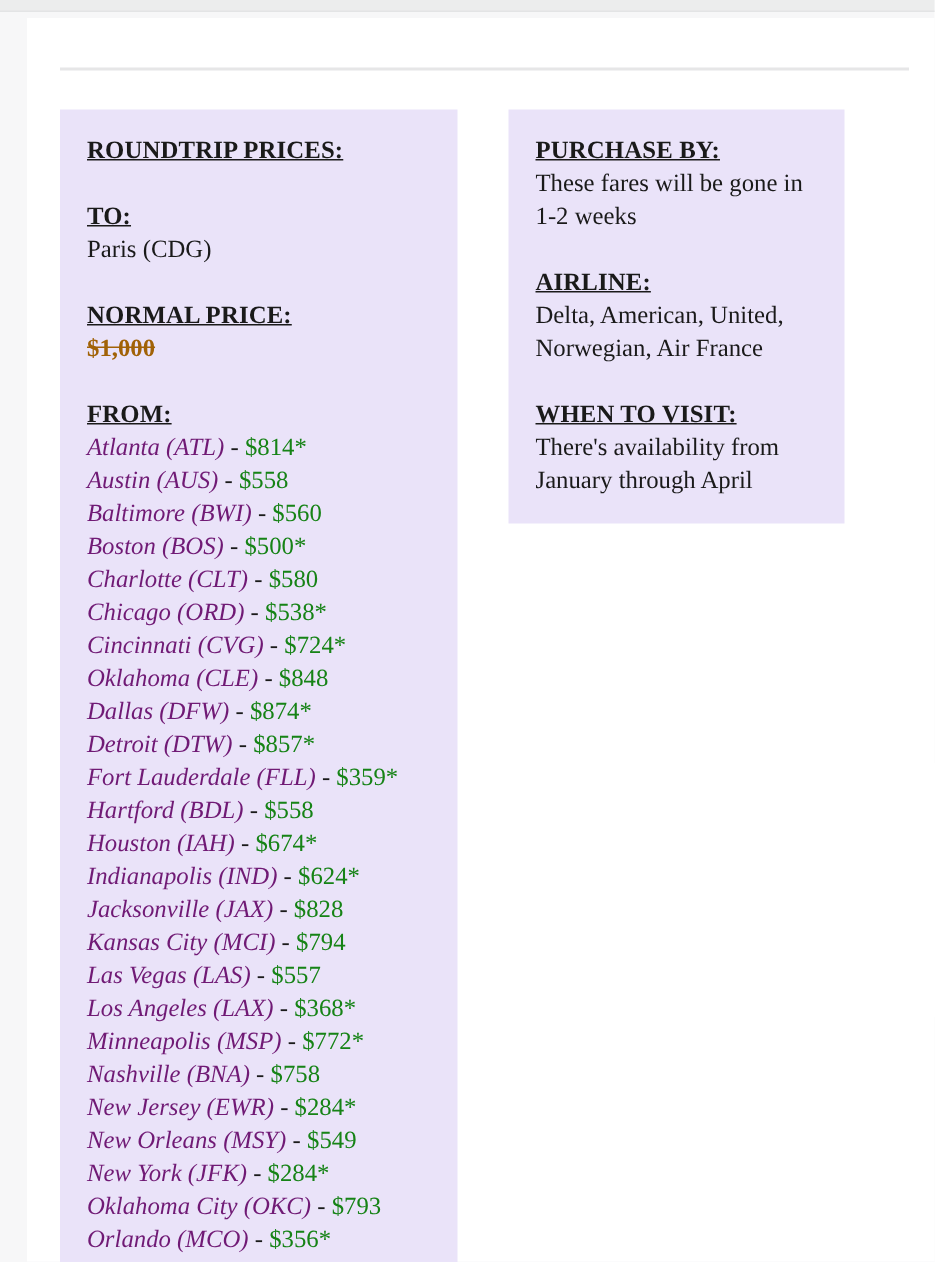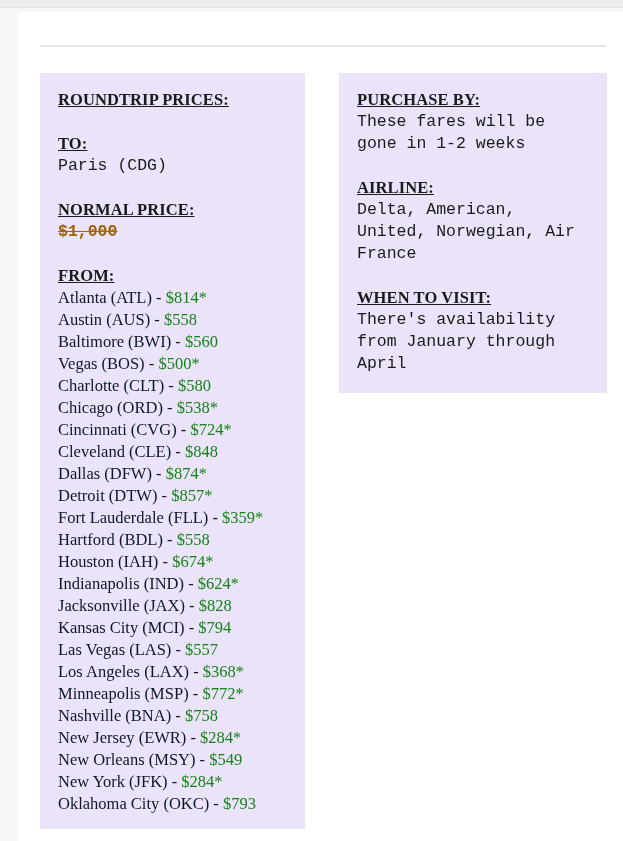--- a/index.html
+++ b/index.html
@@ -66,34 +66,33 @@
 
   .panel-left {
     left: 0;
     top: 0;
     width: 265px;
   }
 
   .panel-right {
     left: 299px;
     top: 0;
-    width: 268px;
+    width: 224px;
     padding-bottom: 18px;
   }
 
   .heading {
     font-weight: bold;
     text-decoration: underline;
     display: block;
     letter-spacing: 0.1px;
   }
 
   .plain {
     display: block;
-    font-family: Liberation Mono, monospace;
   }
 
   .spacer {
     display: block;
     height: 22px;
   }
 
   .price-old {
     color: #a16207;
     font-weight: bold;
@@ -104,21 +103,22 @@
     margin: 0;
     padding: 0;
     list-style: none;
   }
 
   .fare-row {
     white-space: nowrap;
   }
 
   .fare-city {
-    color: #0f172a;
+    color: #701a75;
+    font-style: italic;
   }
 
   .fare-price {
     color: #168316;
     font-weight: normal;
     text-align: right;
   }
 </style>
 </head>
 <body>
@@ -146,41 +146,42 @@
       <span class="plain price-old">$1,000</span>
 
       <span class="spacer"></span>
 
       <span class="heading">FROM:</span>
 
       <ul class="fare-list" id="fare-list">
           <li class="fare-row"><span class="fare-city">Atlanta (ATL)</span><span class="fare-sep"> - </span><span class="fare-price">$814*</span></li>
           <li class="fare-row"><span class="fare-city">Austin (AUS)</span><span class="fare-sep"> - </span><span class="fare-price">$558</span></li>
           <li class="fare-row"><span class="fare-city">Baltimore (BWI)</span><span class="fare-sep"> - </span><span class="fare-price">$560</span></li>
-          <li class="fare-row"><span class="fare-city">Vegas (BOS)</span><span class="fare-sep"> - </span><span class="fare-price">$500*</span></li>
+          <li class="fare-row"><span class="fare-city">Boston (BOS)</span><span class="fare-sep"> - </span><span class="fare-price">$500*</span></li>
           <li class="fare-row"><span class="fare-city">Charlotte (CLT)</span><span class="fare-sep"> - </span><span class="fare-price">$580</span></li>
           <li class="fare-row"><span class="fare-city">Chicago (ORD)</span><span class="fare-sep"> - </span><span class="fare-price">$538*</span></li>
           <li class="fare-row"><span class="fare-city">Cincinnati (CVG)</span><span class="fare-sep"> - </span><span class="fare-price">$724*</span></li>
-          <li class="fare-row"><span class="fare-city">Cleveland (CLE)</span><span class="fare-sep"> - </span><span class="fare-price">$848</span></li>
+          <li class="fare-row"><span class="fare-city">Oklahoma (CLE)</span><span class="fare-sep"> - </span><span class="fare-price">$848</span></li>
           <li class="fare-row"><span class="fare-city">Dallas (DFW)</span><span class="fare-sep"> - </span><span class="fare-price">$874*</span></li>
           <li class="fare-row"><span class="fare-city">Detroit (DTW)</span><span class="fare-sep"> - </span><span class="fare-price">$857*</span></li>
           <li class="fare-row"><span class="fare-city">Fort Lauderdale (FLL)</span><span class="fare-sep"> - </span><span class="fare-price">$359*</span></li>
           <li class="fare-row"><span class="fare-city">Hartford (BDL)</span><span class="fare-sep"> - </span><span class="fare-price">$558</span></li>
           <li class="fare-row"><span class="fare-city">Houston (IAH)</span><span class="fare-sep"> - </span><span class="fare-price">$674*</span></li>
           <li class="fare-row"><span class="fare-city">Indianapolis (IND)</span><span class="fare-sep"> - </span><span class="fare-price">$624*</span></li>
           <li class="fare-row"><span class="fare-city">Jacksonville (JAX)</span><span class="fare-sep"> - </span><span class="fare-price">$828</span></li>
           <li class="fare-row"><span class="fare-city">Kansas City (MCI)</span><span class="fare-sep"> - </span><span class="fare-price">$794</span></li>
           <li class="fare-row"><span class="fare-city">Las Vegas (LAS)</span><span class="fare-sep"> - </span><span class="fare-price">$557</span></li>
           <li class="fare-row"><span class="fare-city">Los Angeles (LAX)</span><span class="fare-sep"> - </span><span class="fare-price">$368*</span></li>
           <li class="fare-row"><span class="fare-city">Minneapolis (MSP)</span><span class="fare-sep"> - </span><span class="fare-price">$772*</span></li>
           <li class="fare-row"><span class="fare-city">Nashville (BNA)</span><span class="fare-sep"> - </span><span class="fare-price">$758</span></li>
           <li class="fare-row"><span class="fare-city">New Jersey (EWR)</span><span class="fare-sep"> - </span><span class="fare-price">$284*</span></li>
           <li class="fare-row"><span class="fare-city">New Orleans (MSY)</span><span class="fare-sep"> - </span><span class="fare-price">$549</span></li>
           <li class="fare-row"><span class="fare-city">New York (JFK)</span><span class="fare-sep"> - </span><span class="fare-price">$284*</span></li>
           <li class="fare-row"><span class="fare-city">Oklahoma City (OKC)</span><span class="fare-sep"> - </span><span class="fare-price">$793</span></li>
+          <li class="fare-row"><span class="fare-city">Orlando (MCO)</span><span class="fare-sep"> - </span><span class="fare-price">$356*</span></li>
         </ul>
     </div>
 
     <div class="panel panel-right">
 
       <span class="heading">PURCHASE BY: </span>
       <span class="plain">These fares will be gone in 1-2 weeks</span>
 
       <span class="spacer"></span>
 

